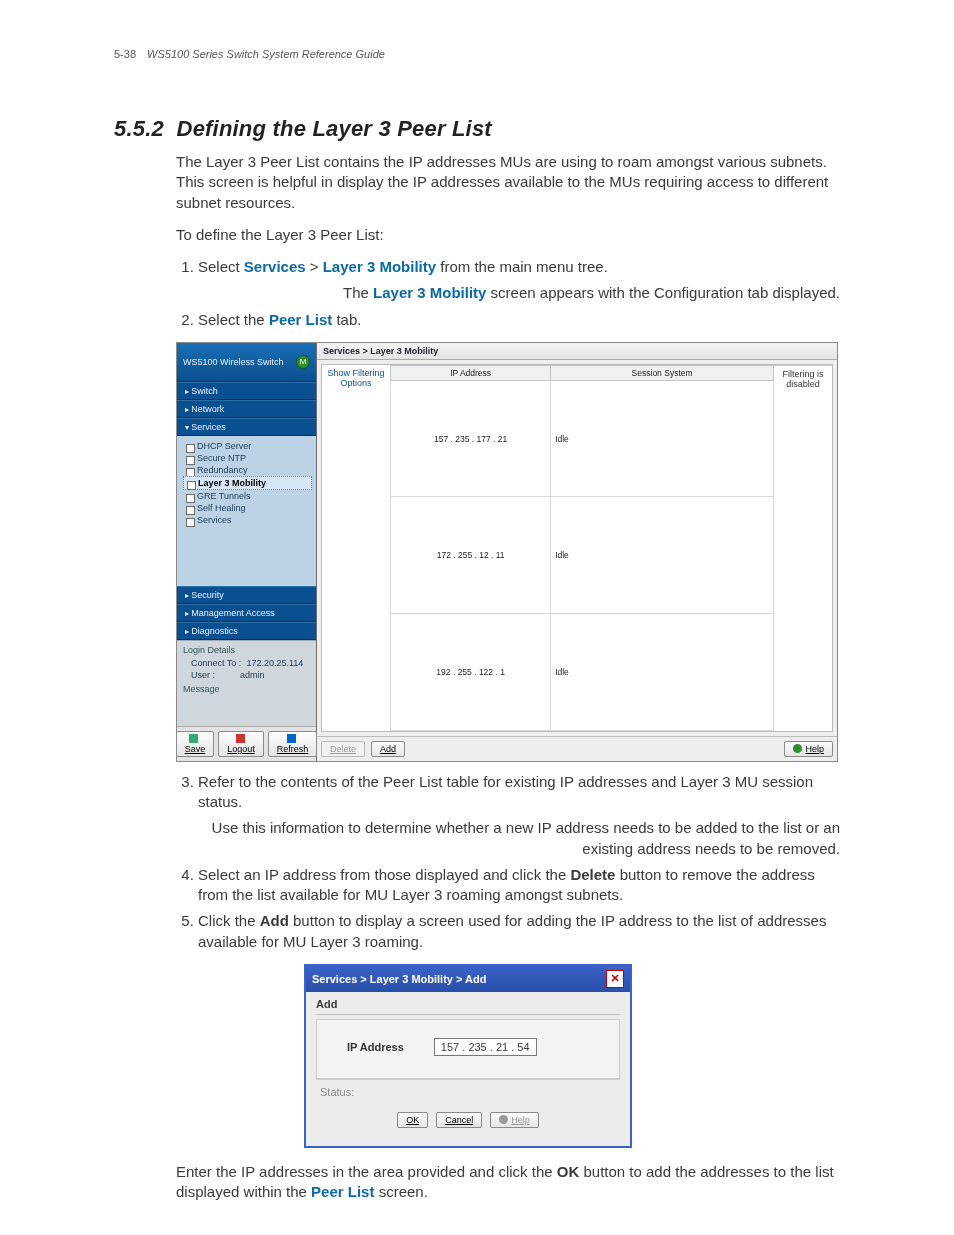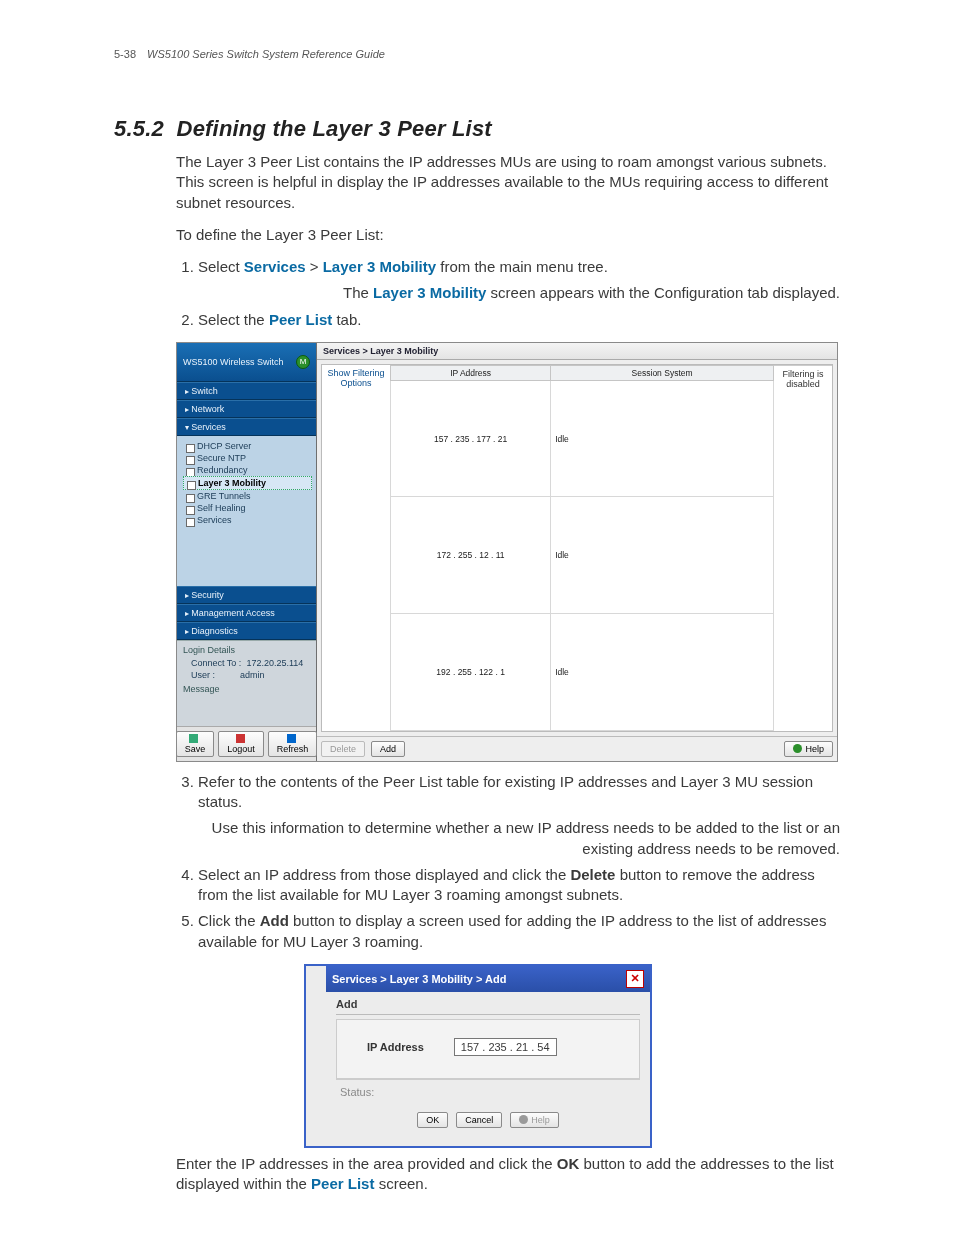--- a/index.html
+++ b/index.html
@@ -111,20 +111,21 @@
     padding:4px;
     display:flex; gap:4px; justify-content:center;
   }
   .sb-buttons button, .toolbar button, .dlg-btns button {
     font-size:9px;
     padding:2px 8px;
     background:linear-gradient(#fdfdfd,#e4e4e4);
     border:1px solid #8a8a8a;
     border-radius:2px;
     cursor:pointer;
+    text-decoration:underline;
   }
   .sb-buttons .ic { width:9px;height:9px;display:inline-block;vertical-align:-1px;margin-right:2px; }
   .ic-save{background:#3a7;} .ic-logout{background:#c33;} .ic-refresh{background:#06c;}
 
   .mainpane { flex:1; display:flex; flex-direction:column; background:#eee; }
   .crumb {
     background:linear-gradient(#f4f4f4,#e4e4e4);
     border-bottom:1px solid #aaa;
     padding:3px 6px;
     font-weight:700;
@@ -162,25 +163,24 @@
   .toolbar .left { display:flex; gap:6px; }
   .toolbar .disabled { color:#999; border-color:#bbb; background:#f2f2f2; }
   .help-btn::before {
     content:""; display:inline-block;width:9px;height:9px;border-radius:50%;
     background:#2b8f2b;margin-right:3px;vertical-align:-1px;
   }
 
   
   .dlg {
     width: 324px;
-    margin: 8px 0 6px 190px;
+    margin: 8px 0 14px 190px;
     border:2px solid #3a62c8;
     background:#ececec;
     font-size:11px;
-    padding-left:20px;
   }
   .dlg-title {
     background:linear-gradient(#3a62c8,#2a4fa8);
     color:#fff; font-weight:700;
     padding:4px 6px;
     display:flex; justify-content:space-between; align-items:center;
   }
   .dlg-title .close {
     width:16px;height:16px;background:#fff;border:1px solid #b00;
     display:flex;align-items:center;justify-content:center;color:#c00;font-weight:700;

